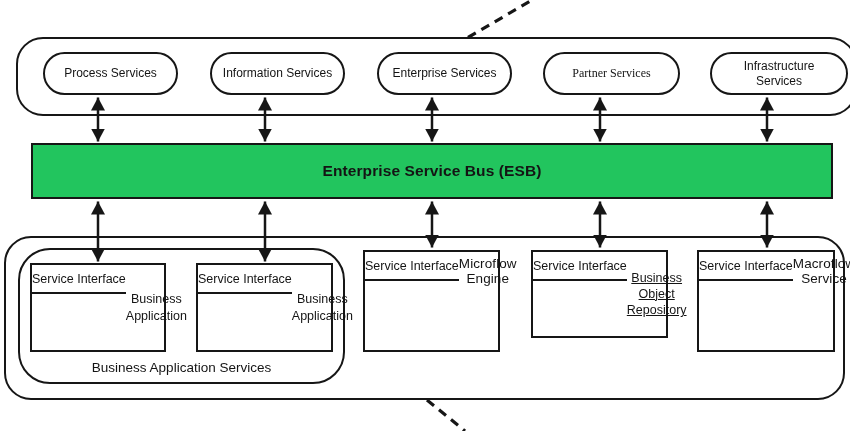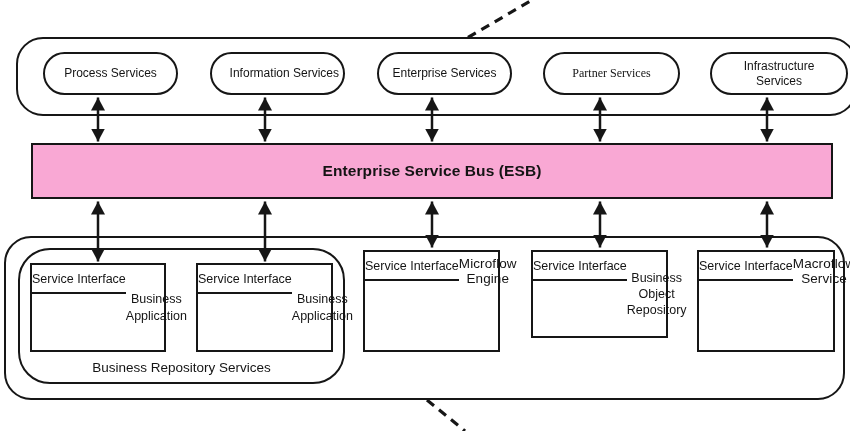--- a/index.html
+++ b/index.html
@@ -13,32 +13,32 @@
   .bas-container{left:12px;top:10px;width:327px;height:136px;border-radius:32px;}
   .pill{
     position:absolute;height:43px;border:2px solid #161616;border-radius:23px;background:#fff;
     display:flex;align-items:center;justify-content:center;text-align:center;
     font-size:12px;line-height:1.18;padding:0 4px;box-sizing:border-box;
   }
   .pill span{display:block;max-width:118px;}
   .pill .two-line{max-width:96px;}
   .esb-bar{
     position:absolute;left:31px;top:143px;width:802px;height:56px;
-    border:2px solid #161616;background:#f9a8d4;box-sizing:border-box;
+    border:2px solid #161616;background:#22c55e;box-sizing:border-box;
     display:flex;align-items:center;justify-content:center;
     font-weight:bold;font-size:15.5px;letter-spacing:.1px;
   }
   .box{position:absolute;border:2px solid #161616;background:#fff;box-sizing:border-box;display:flex;flex-direction:row;}
   .box-header{
     flex:0 0 auto;height:27px;border-bottom:2px solid #161616;
     display:flex;align-items:center;justify-content:center;font-size:12.5px;
   }
   .box-body{flex:1;display:flex;align-items:center;justify-content:center;text-align:center;font-size:12.5px;line-height:1.3;}
   .box-body .narrow{max-width:92px;}
-  .box-body .mid{max-width:112px;}
+  .box-body .mid{max-width:112px;text-decoration:underline;}
   .engine-title{text-align:center;font-weight:normal;font-size:13.5px;margin-top:4px;letter-spacing:.1px;}
   .wf{display:block;margin:2px auto 0;}
   .bas-label{position:absolute;left:0;right:0;bottom:7px;text-align:center;font-size:13.5px;}
   .overlay{position:absolute;left:0;top:0;pointer-events:none;}
 </style>
 </head>
 <body>
 
 <div class="canvas">
 
@@ -67,21 +67,21 @@
         <circle cx="87" cy="36" r="7.5"></circle>
         <circle cx="114" cy="23" r="6.5"></circle>
       </g>
     </defs>
   </svg>
 
   <div class="rc top-container">
     <div class="pill" style="left:25px;top:13px;width:135px;">
       <span>Process Services</span>
     </div>
-    <div class="pill" style="left:192px;top:13px;width:135px;justify-content:flex-end;">
+    <div class="pill" style="left:192px;top:13px;width:135px;">
       <span>Information Services</span>
     </div>
     <div class="pill" style="left:359px;top:13px;width:135px;">
       <span>Enterprise Services</span>
     </div>
     <div class="pill" style="left:525px;top:13px;width:137px;font-family:Liberation Serif, serif;">
       <span>Partner Services</span>
     </div>
     <div class="pill" style="left:692px;top:13px;width:138px;">
       <span class="two-line">Infrastructure Services</span>
@@ -104,21 +104,21 @@
         </div>
       </div>
       <div class="box" style="left:176px;top:13px;width:137px;height:89px;">
         <div class="box-header">
           <span>Service Interface</span>
         </div>
         <div class="box-body">
           <span class="narrow">Business Application</span>
         </div>
       </div>
-      <div class="bas-label">Business Repository Services</div>
+      <div class="bas-label">Business Application Services</div>
     </div>
 
     <div class="box" style="left:357px;top:12px;width:137px;height:102px;">
       <div class="box-header">
         <span>Service Interface</span>
       </div>
       <div class="engine-title">Microflow Engine</div>
       <svg class="wf" width="122" height="46" viewBox="0 0 122 46">
         <use href="#wfsym"></use>
       </svg>

